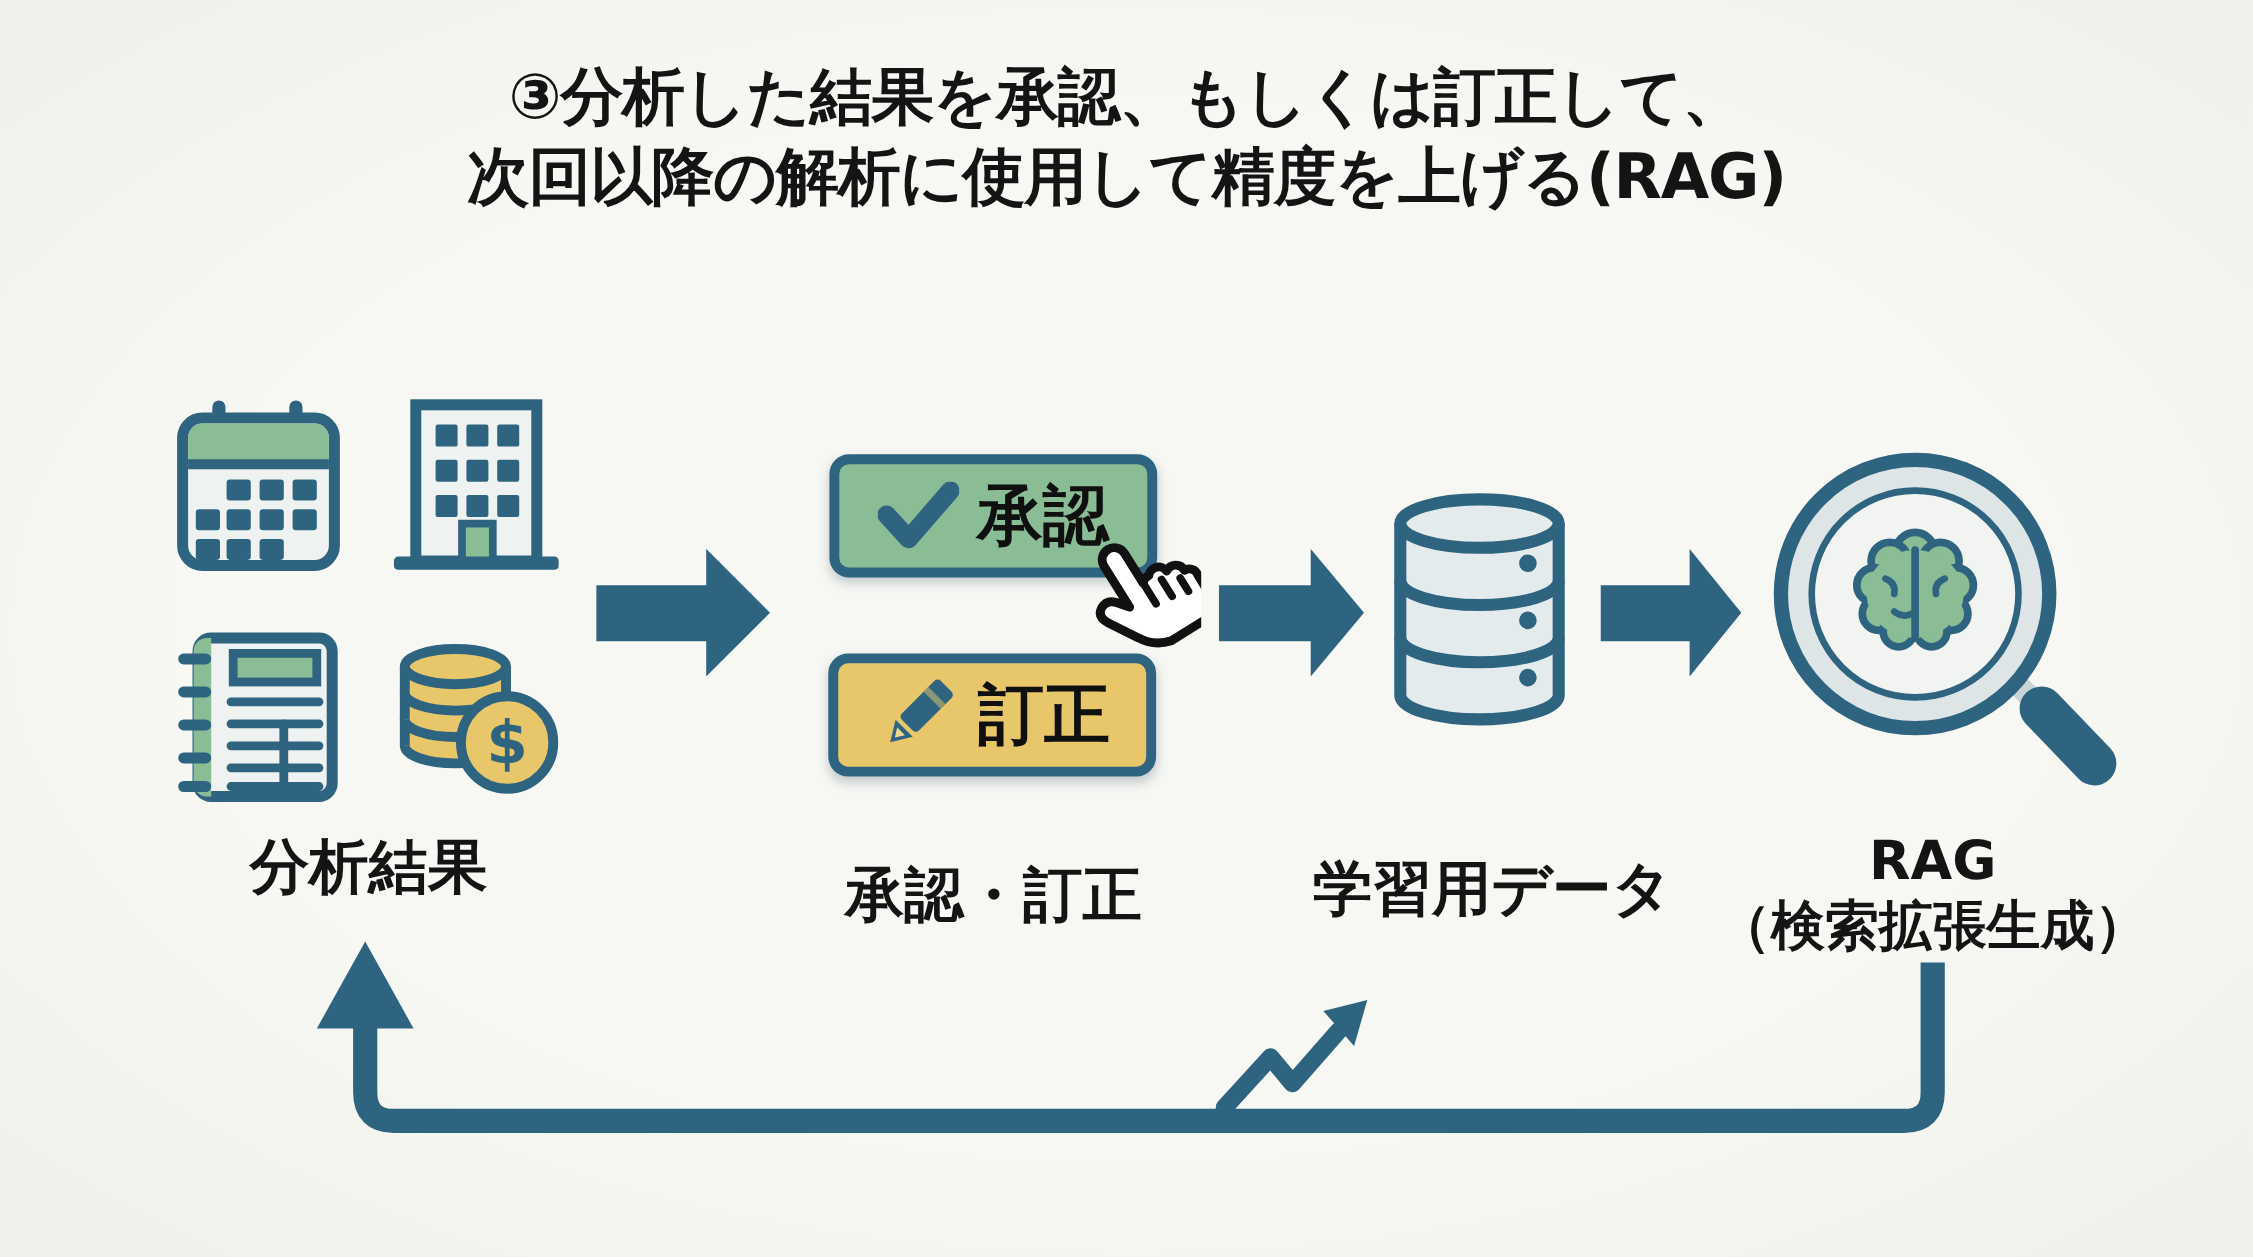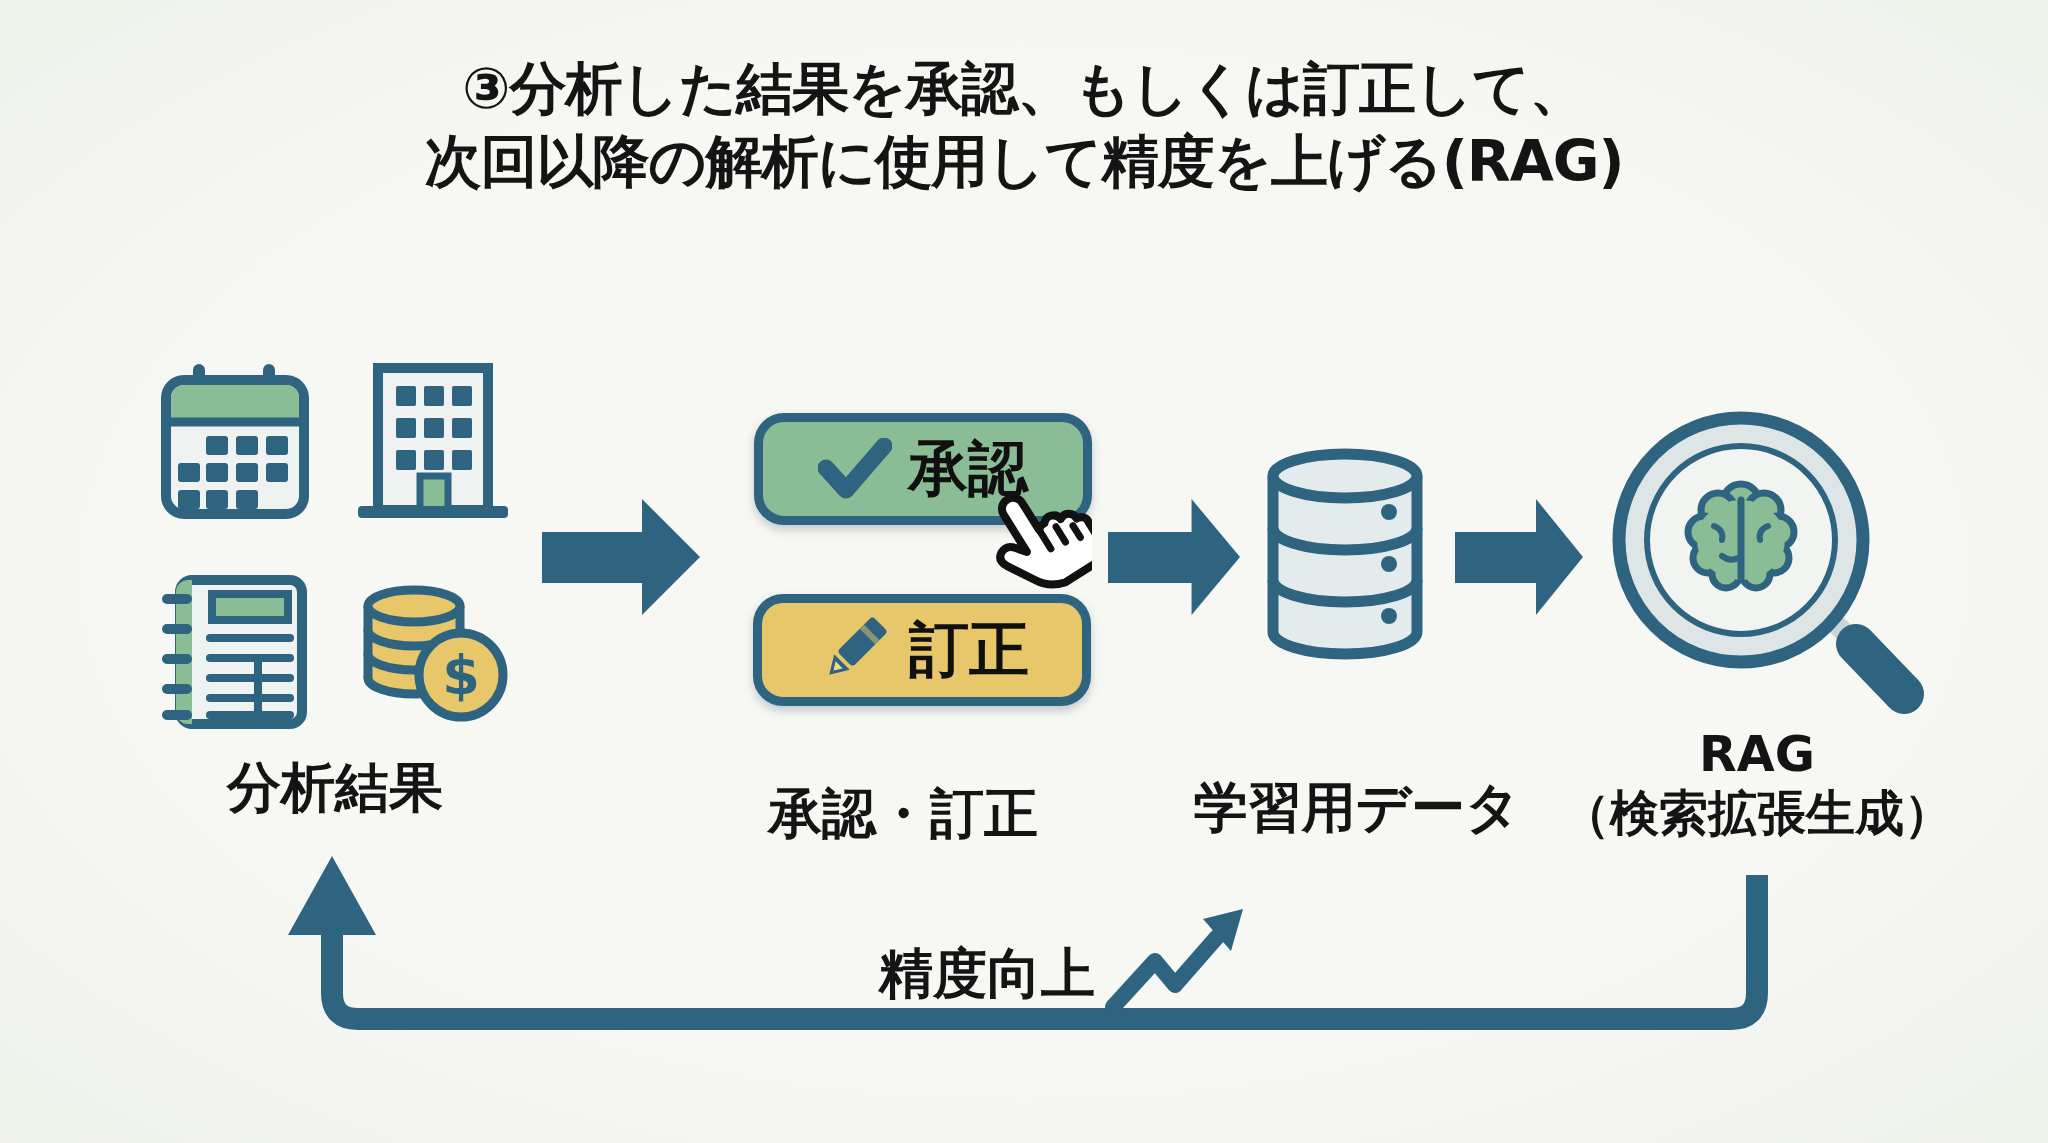--- a/index.html
+++ b/index.html
@@ -30,21 +30,21 @@
     position:absolute;color:var(--text);font-weight:800;font-size:54px;
     text-align:center;white-space:nowrap;
   }
   .label.small2{font-size:49px;line-height:1.2;white-space:normal;}
   .icon-grid{
     position:absolute;left:160px;top:362px;width:350px;height:368px;
     display:grid;grid-template-columns:150px 150px;grid-template-rows:158px 158px;
     column-gap:48px;row-gap:52px;
   }
   .btn{
-    position:absolute;width:338px;height:112px;border-radius:30px;
+    position:absolute;width:298px;height:112px;border-radius:18px;
     border:9px solid var(--accent-blue);
     display:flex;align-items:center;justify-content:center;gap:16px;
     box-shadow:0 5px 10px rgba(40,70,90,.25);
   }
   .btn.green{background:var(--green);}
   .btn.yellow{background:var(--yellow);align-items:center;}
   .btn .btn-label{font-size:60px;font-weight:800;color:#101010;}
   .flow-arrow{position:absolute;top:499px;height:116px;}
   .loop-svg,.overlay-svg{position:absolute;left:0;top:0;width:2048px;height:1143px;pointer-events:none;}
 </style>
@@ -205,28 +205,27 @@
         <circle cx="126" cy="176" r="14"></circle>
           <circle cx="156" cy="176" r="14"></circle>
       </g>
       <ellipse cx="141" cy="142" rx="44" ry="40" fill="#8abd95"></ellipse>
       <line x1="141" y1="102" x2="141" y2="180" stroke="#2f6480" stroke-width="7" stroke-linecap="round"></line>
       <path d="M114 128 q10 4 8 14" fill="none" stroke="#2f6480" stroke-width="6" stroke-linecap="round"></path>
       <path d="M168 128 q-10 4 -8 14" fill="none" stroke="#2f6480" stroke-width="6" stroke-linecap="round"></path>
       <path d="M122 158 q8 6 16 2" fill="none" stroke="#2f6480" stroke-width="6" stroke-linecap="round"></path>
     </g>
   </svg>
-  <div class="label small2" style="left:1557px;top:726px;width:400px;">
+  <div class="label small2" style="left:1557px;top:754px;width:400px;">
     <div>RAG</div>
     <div>（検索拡張生成）</div>
   </div>
 
   <svg class="loop-svg" viewBox="0 0 2048 1143">
     <path d="M1757 875 L1757 993 Q1757 1019 1731 1019 L358 1019 Q332 1019 332 993 L332 928" fill="none" stroke="#2f6480" stroke-width="22"></path>
     <polygon points="288,935 376,935 332,856" fill="#2f6480"></polygon>
   </svg>
-  <div class="label" style="left:812px;top:938px;width:350px;">精度向上</div>
   <svg style="position:absolute;left:1105px;top:903px;width:140px;height:118px;" viewBox="0 0 140 118">
     <polyline points="8,104 50,58 70,82 112,34" fill="none" stroke="#2f6480" stroke-width="16" stroke-linecap="round" stroke-linejoin="round"></polyline>
     <polygon points="138,6 98,16 126,48" fill="#2f6480"></polygon>
   </svg>
 
 </div>
 
 </body></html>

